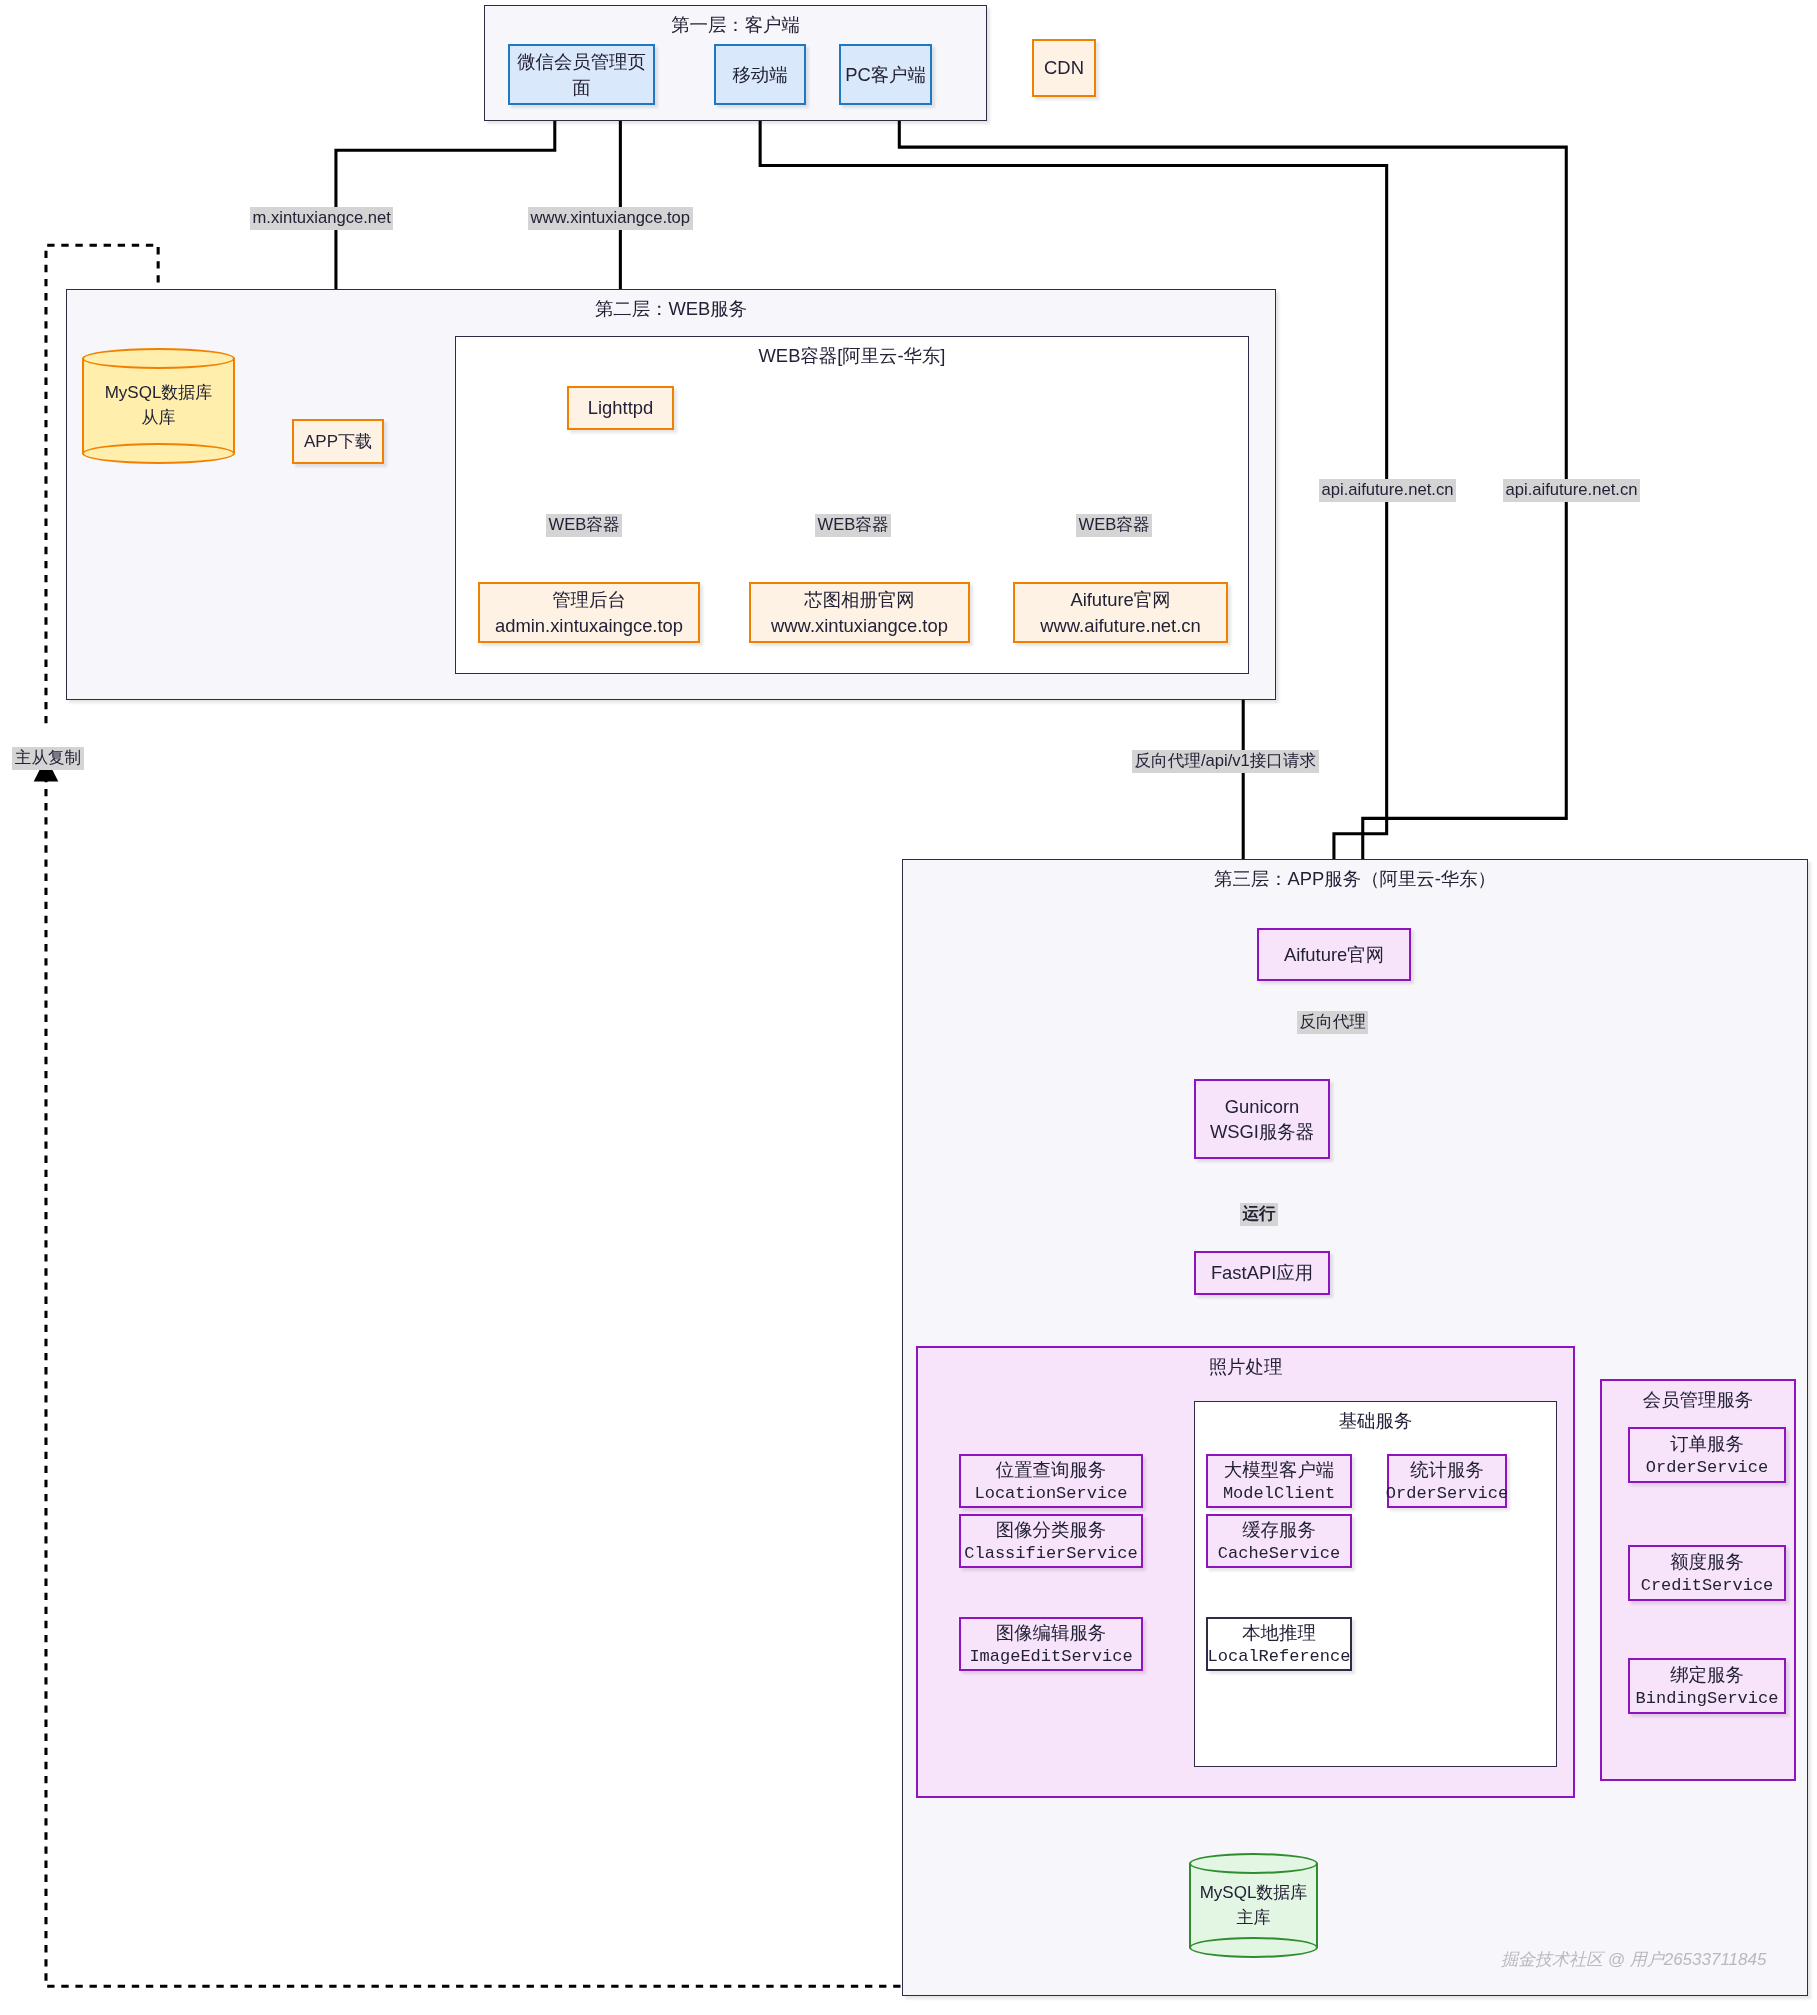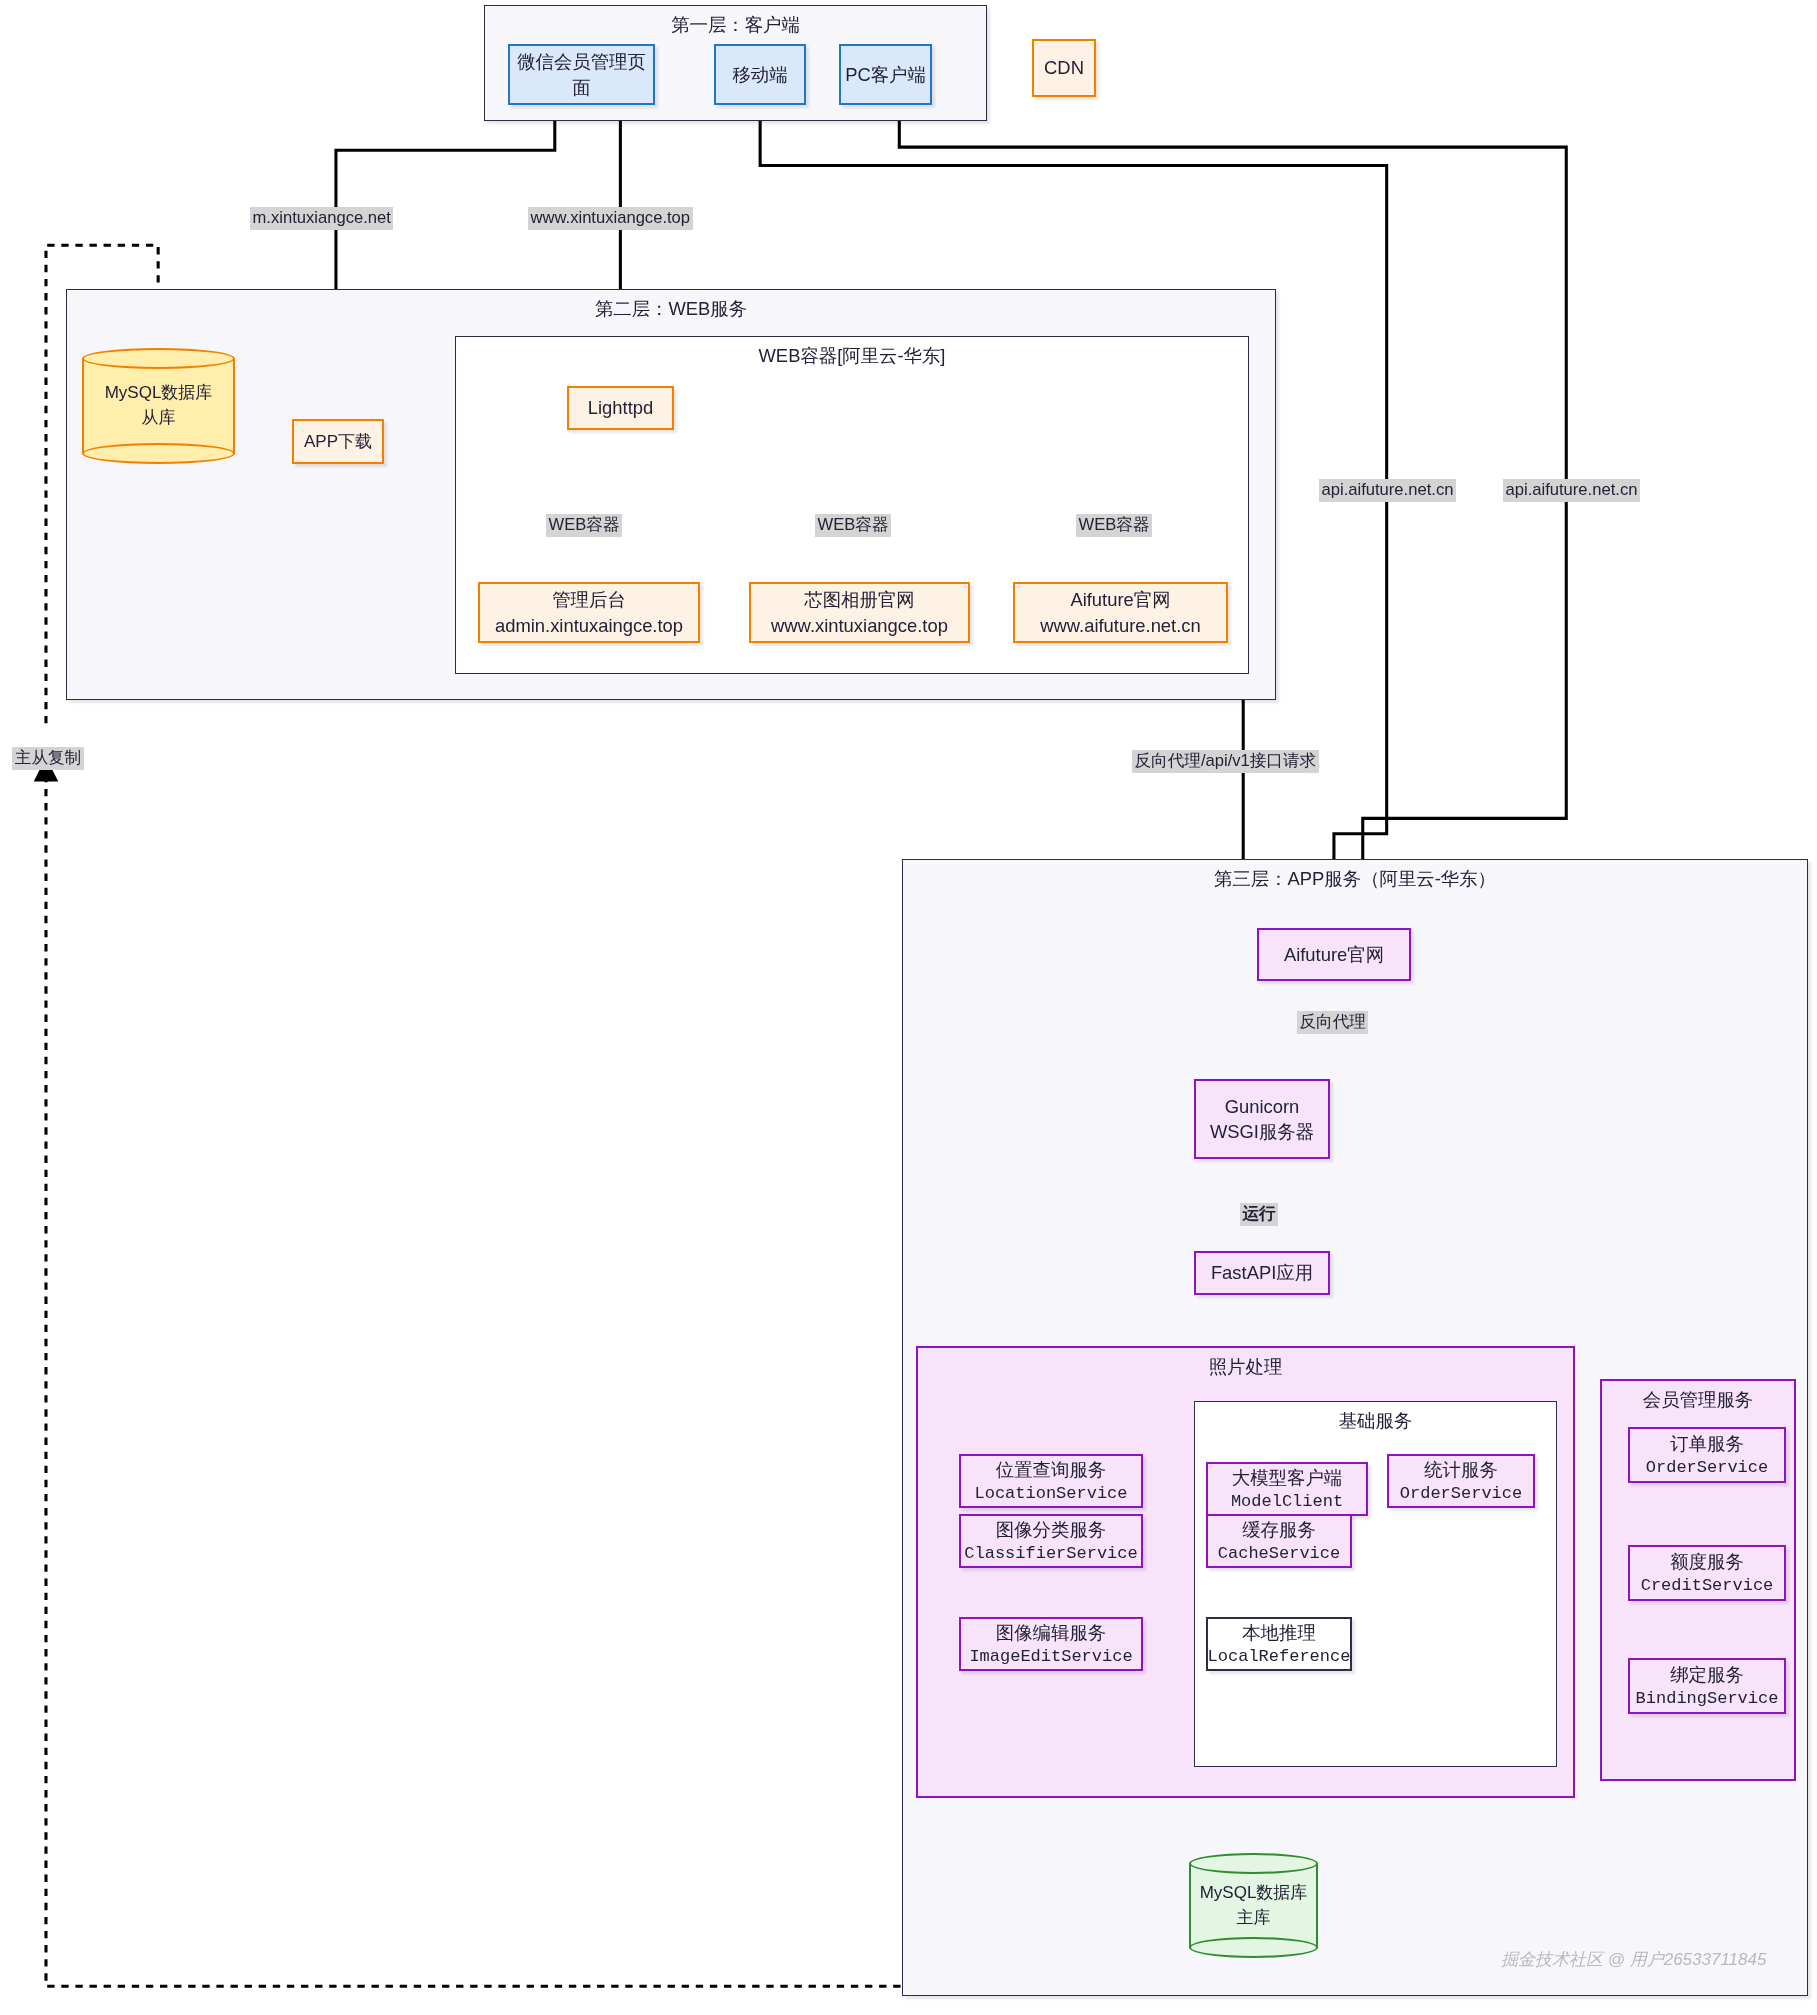--- a/index.html
+++ b/index.html
@@ -209,25 +209,25 @@
     <span class="mono fs28">ClassifierService</span>
   </div>
   <div class="box purple fs30" style="left:959px;top:1617px;width:184px;height:54px;">
     <span>图像编辑服务</span>
     <span class="mono fs28">ImageEditService</span>
   </div>
 
   <div class="grp subgrp" style="left:1194px;top:1401px;width:363px;height:366px;">
     <div class="ttl fs30">基础服务</div>
   </div>
-  <div class="box purple fs30" style="left:1206px;top:1454px;width:162px;height:54px;margin-top:8px;">
+  <div class="box purple fs30" style="left:1206px;top:1454px;width:146px;height:54px;">
     <span>大模型客户端</span>
     <span class="mono fs28">ModelClient</span>
   </div>
-  <div class="box purple fs30" style="left:1387px;top:1454px;width:148px;height:54px;">
+  <div class="box purple fs30" style="left:1387px;top:1454px;width:120px;height:54px;">
     <span>统计服务</span>
     <span class="mono fs28">OrderService</span>
   </div>
   <div class="box purple fs30" style="left:1206px;top:1514px;width:146px;height:54px;">
     <span>缓存服务</span>
     <span class="mono fs28">CacheService</span>
   </div>
   <div class="box whitebox fs30" style="left:1206px;top:1617px;width:146px;height:54px;">
     <span>本地推理</span>
     <span class="mono fs28">LocalReference</span>

